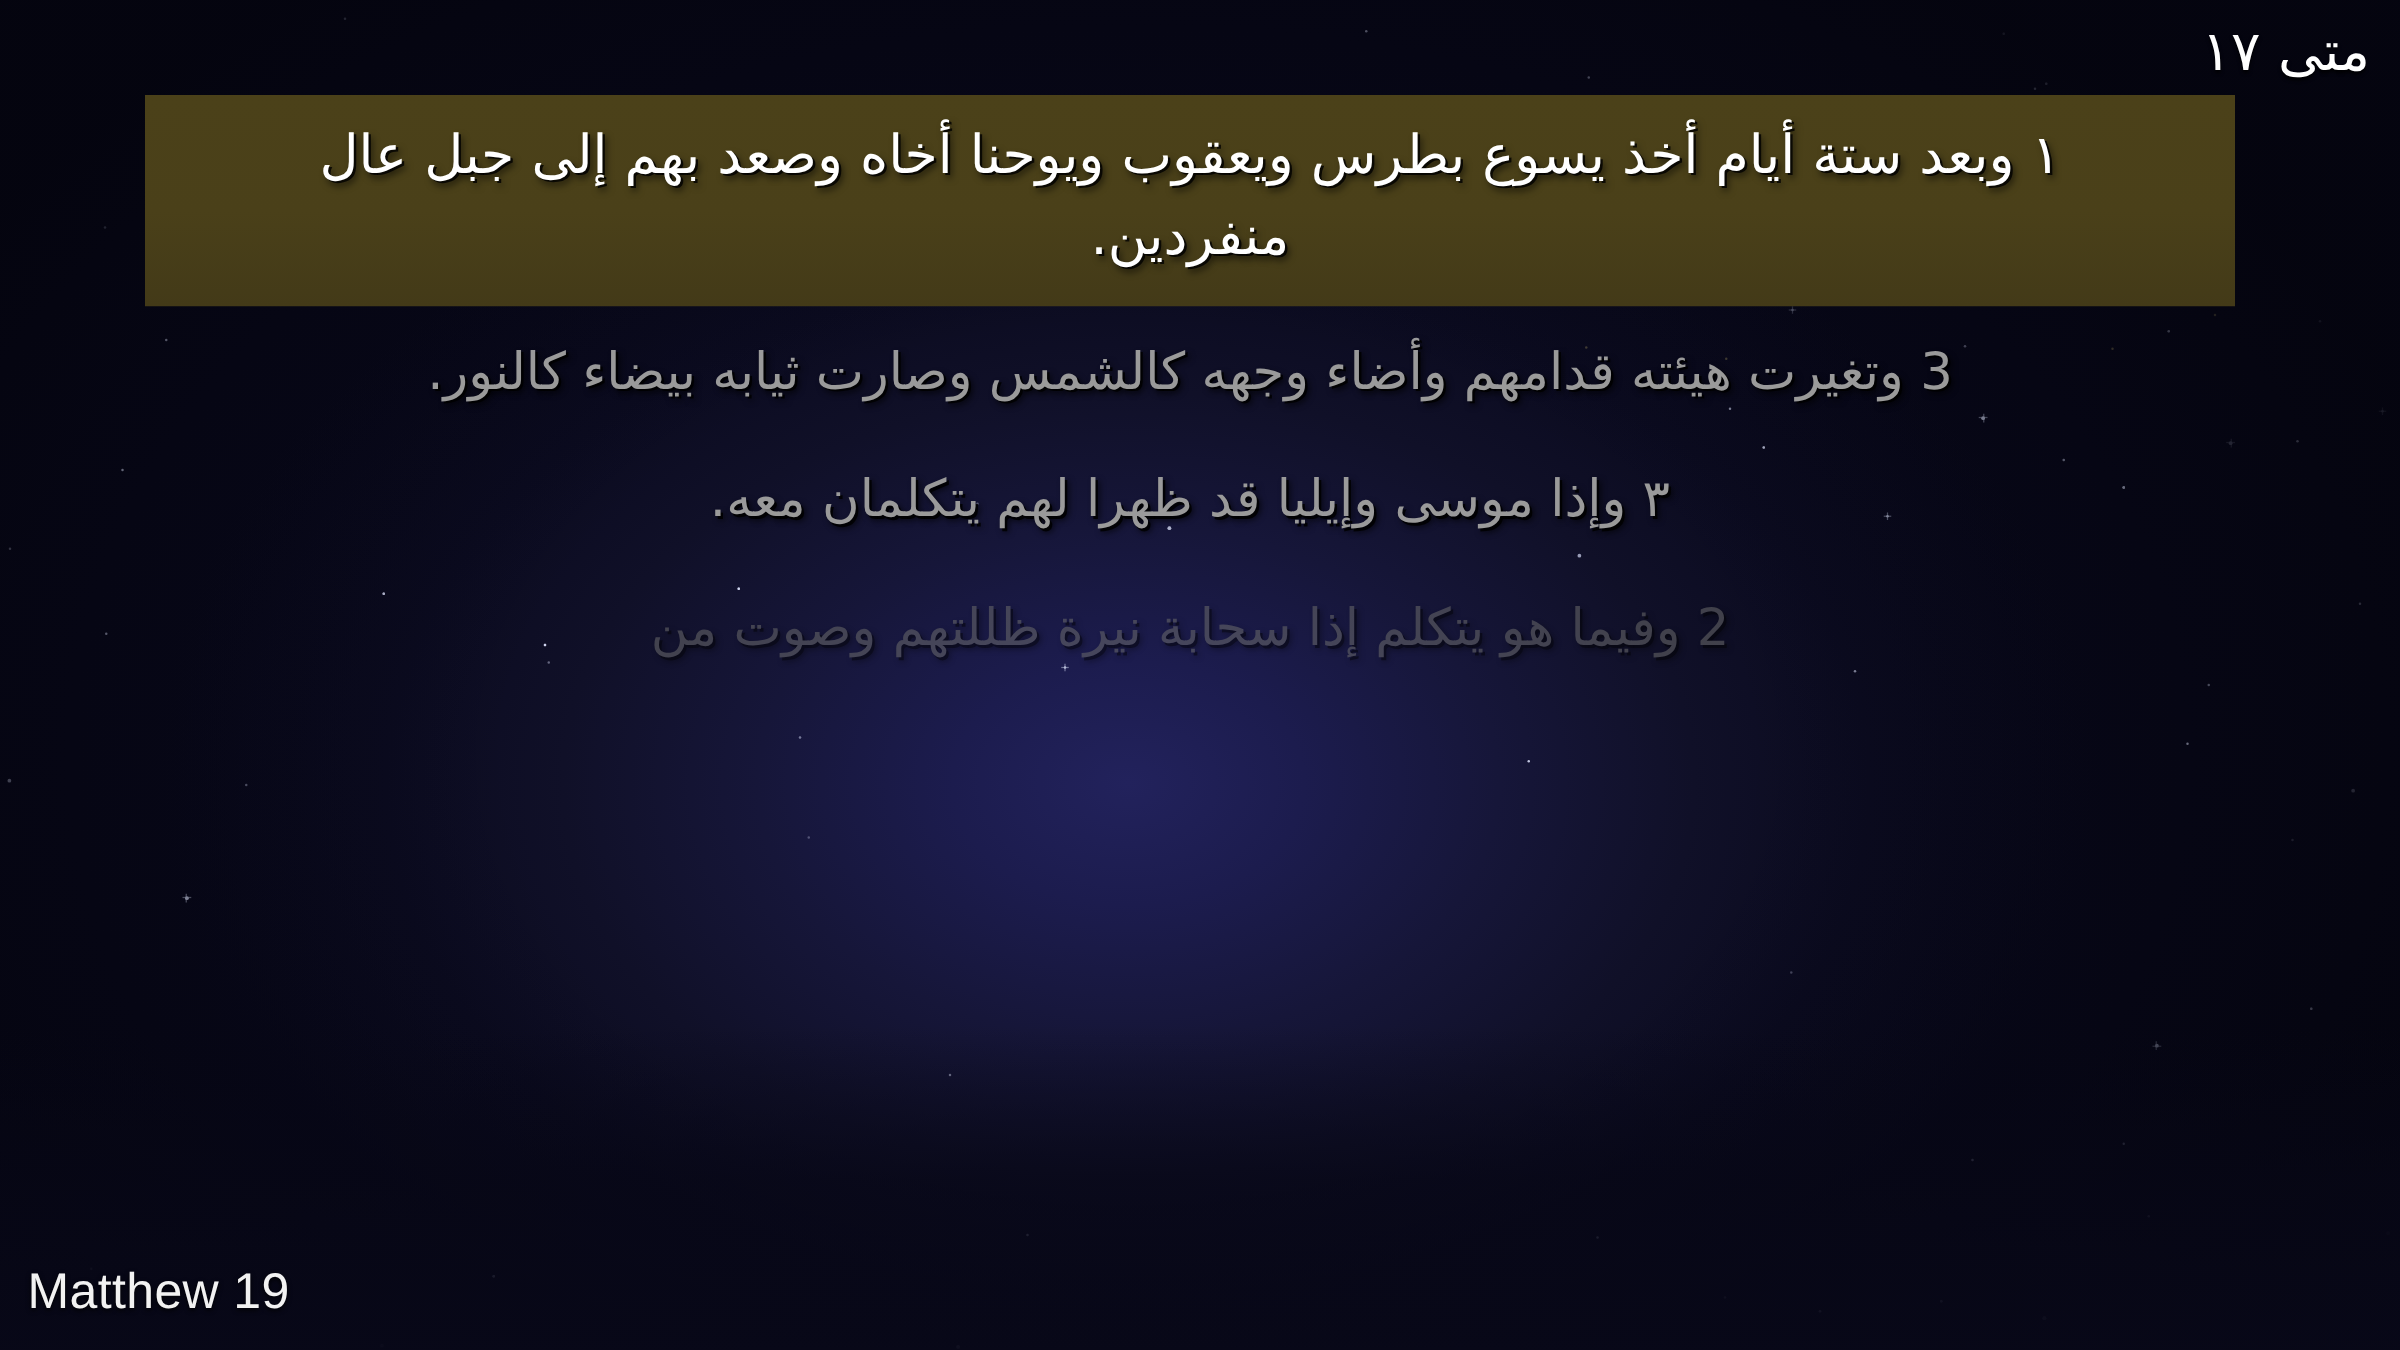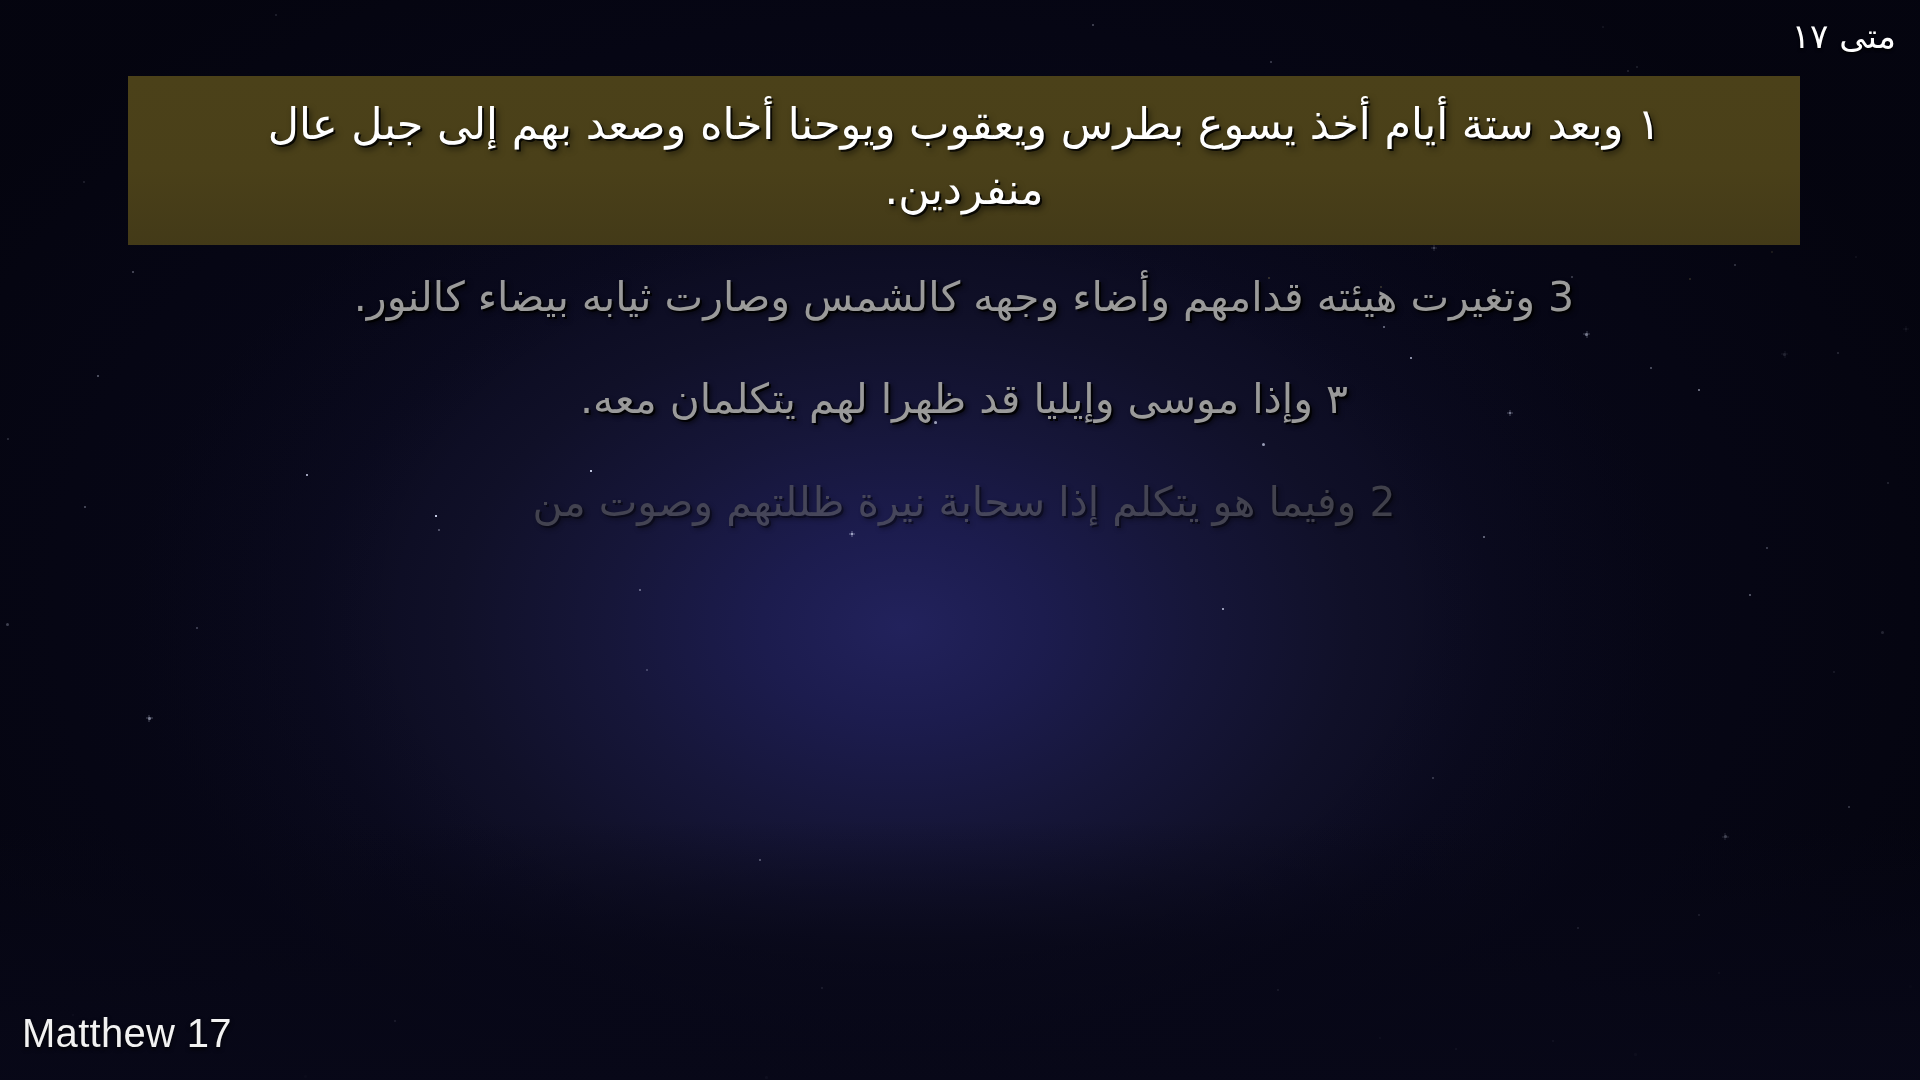--- a/index.html
+++ b/index.html
@@ -62,34 +62,34 @@
   }
   .star.cross::before { left:50%; top:-2px; width:1px; height:calc(100% + 4px); transform:translateX(-50%); }
   .star.cross::after  { top:50%; left:-2px; height:1px; width:calc(100% + 4px); transform:translateY(-50%); }
 
   
   #chapter-heading {
     position:absolute;
     top:18px;
     right:24px;
     color:#ffffff;
-    font-size:34px;
+    font-size:44px;
     line-height:1.1;
     direction:rtl;
     font-family:"DejaVu Sans", sans-serif;
     text-shadow:0 2px 3px rgba(0,0,0,.85);
     z-index:6;
     white-space:nowrap;
   }
 
   
   #verses {
     position:absolute;
     top:76px;
-    left:128px;
+    left:116px;
     width:1672px;
     direction:rtl;
     text-align:center;
     z-index:4;
   }
 
   .verse {
     font-family:"DejaVu Sans", sans-serif;
     font-size:41px;
     line-height:1.48;
@@ -279,15 +279,15 @@
     <div class="verse v2">3 وتغيرت هيئته قدامهم وأضاء وجهه كالشمس وصارت ثيابه بيضاء كالنور.</div>
 
     <div class="verse v3">٣ وإذا موسى وإيليا قد ظهرا لهم يتكلمان معه.</div>
 
 
     <div class="verse v5">2 وفيما هو يتكلم إذا سحابة نيرة ظللتهم وصوت من</div>
   </div>
 
   <div id="bottomfade"></div>
 
-  <div id="book-label">Matthew 17</div>
+  <div id="book-label">Matthew 19</div>
 
 </div>
 
 </body></html>

